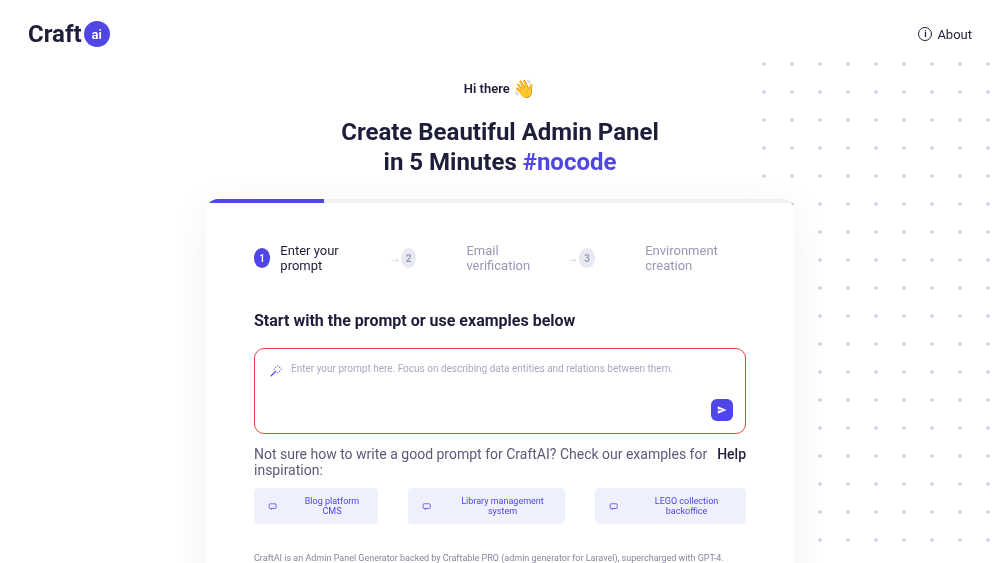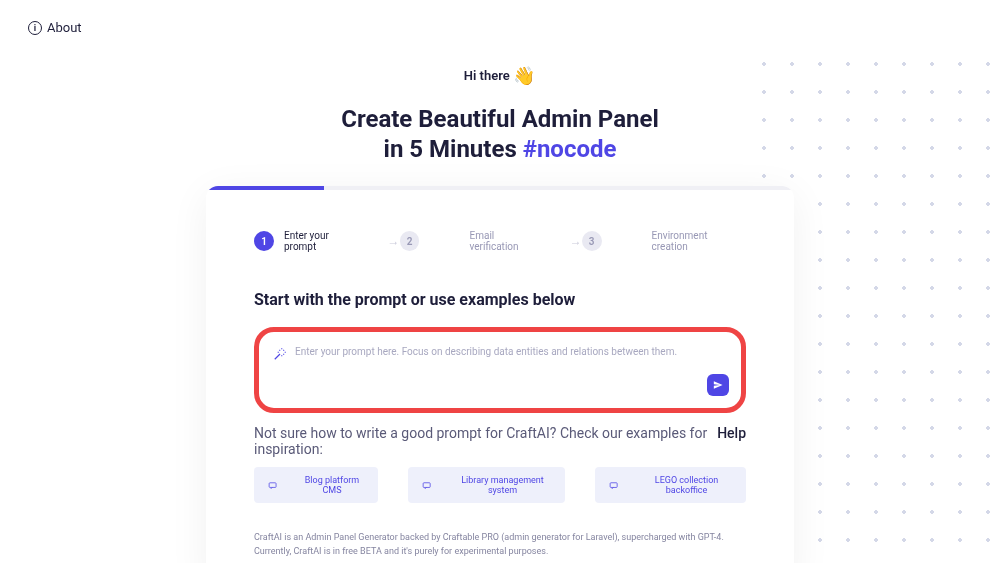--- a/index.html
+++ b/index.html
@@ -167,21 +167,21 @@
       background: #4f46e5;
       color: white;
     }
     
     .step-num.inactive {
       background: #e9e9f2;
       color: #9898b5;
     }
     
     .step-label {
-      font-size: 10px;
+      font-size: 13px;
       color: #1e1e3a;
     }
     
     .step-label.inactive {
       color: #9898b5;
       margin-left: 40px;
     }
     
     .step-arrow {
       color: #cbcbdb;
@@ -190,22 +190,22 @@
     }
     
     .prompt-heading {
       font-size: 16px;
       font-weight: 700;
       color: #1e1e3a;
       margin-bottom: 18px;
     }
     
     .prompt-box {
-      border: 5px solid #ef4444;
-      border-radius: 20px;
+      border: 1px solid #ef4444;
+      border-radius: 10px;
       padding: 14px;
       position: relative;
       min-height: 86px;
     }
     
     .prompt-input-row {
       display: flex;
       align-items: flex-start;
       gap: 8px;
     }
@@ -301,20 +301,24 @@
       margin-top: 28px;
       line-height: 1.5;
     }
   </style>
 </head>
 <body>
 
 <div class="dots-bg"></div>
 
 <div class="header">
+  <div class="logo">
+    <span>Craft</span>
+      <span class="logo-badge">ai</span>
+  </div>
   <a class="about-link">
     <span class="about-icon">i</span>
     <span>About</span>
   </a>
 </div>
 
 <div class="hero">
   <div class="greeting">
     <span>Hi there</span>
     <span class="wave">👋</span>

